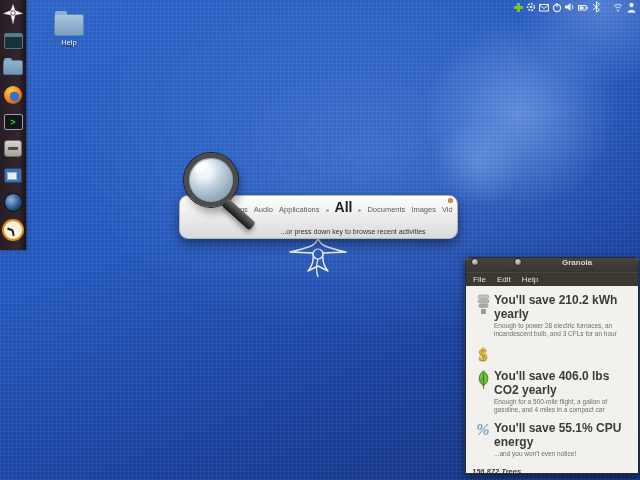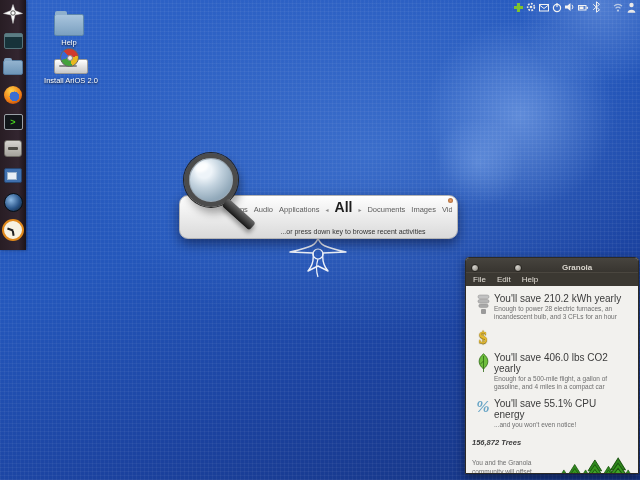--- a/index.html
+++ b/index.html
@@ -87,32 +87,32 @@
     background:rgba(255,255,255,.85);filter:blur(1px);transform:rotate(-25deg);}
   .handle{position:absolute;left:225px;top:197px;width:37px;height:10px;border-radius:3px;
     background:linear-gradient(#6a6a6a,#161616);transform:rotate(42deg);transform-origin:0 50%;
     box-shadow:2px 3px 4px rgba(0,0,0,.35);}
   
   .watermark{position:absolute;left:286px;top:237px;z-index:3;opacity:.92;}
   
   .win{position:absolute;left:465px;top:257px;width:172px;height:215px;z-index:12;
     border:1px solid #2c2a26;border-radius:4px 4px 0 0;box-shadow:0 3px 10px rgba(0,0,0,.5);
     background:#f2f1ee;overflow:hidden;}
-  .titlebar{height:14px;background:linear-gradient(#47443e,#383530);display:flex;align-items:flex-end;padding:0 5px;gap:32px;}
+  .titlebar{height:14px;background:linear-gradient(#47443e,#383530);display:flex;align-items:flex-start;padding:0 5px;gap:32px;}
   .wbtn{width:8px;height:8px;border-radius:50%;margin-right:3px;cursor:pointer;
     background:radial-gradient(circle at 35% 30%,#d8d5cf,#86827a);border:1px solid #26241f;box-sizing:border-box;}
   .wtitle{margin-left:5px;font-size:8px;font-weight:bold;color:#d9d5cd;}
   .menubar{height:13px;background:#3b3832;display:flex;align-items:center;gap:11px;padding:0 7px;
     border-top:1px solid #4a463f;}
   .menubar .mi{font-size:8px;color:#e3dfd7;cursor:pointer;}
   .wbody{position:relative;padding-top:4px;}
   .grow{display:flex;padding:3px 5px 3px 6px;}
   .grow .ic{width:22px;flex:none;display:flex;align-items:flex-start;justify-content:center;padding-top:1px;}
   .grow .tx{width:132px;}
-  .grow .t{font-size:10px;font-weight:normal;color:#3b3b3b;margin-bottom:1px;}
+  .grow .t{font-size:12px;font-weight:bold;color:#3b3b3b;margin-bottom:1px;}
   .grow .d{font-size:6.5px;color:#6e6e6e;line-height:1.3;}
   .dollar{font-family:"Liberation Serif",serif;font-size:17px;font-weight:bold;color:#e3b92f;
     text-shadow:0 0 1px #8a6d10, 0 1px 1px #8a6d10;line-height:1;}
   .pct{font-family:"Liberation Serif",serif;font-size:16px;font-weight:bold;font-style:italic;color:#68a5c6;line-height:1;}
   .trees-sec{display:flex;padding:6px 4px 0 6px;}
   .trees-sec .tx{width:84px;flex:none;}
   .trees-sec .t{font-size:7.5px;font-weight:bold;font-style:italic;color:#3b3b3b;margin-bottom:12px;}
   .trees-sec .d{font-size:6.5px;color:#6e6e6e;line-height:1.35;}
   .trees-art{margin-left:2px;margin-top:6px;}
 </style>
@@ -211,28 +211,20 @@
     <div class="ditem">
         <div class="dclock"></div>
       </div>
   </div>
 
   <div class="dicon" style="left:34px;top:10px;">
     <div class="art">
         <div class="bigfold"></div>
       </div>
     <div class="lbl">Help</div>
-  </div>
-  <div class="dicon" style="left:36px;top:48px;">
-    <div class="art">
-        <div class="drive">
-          <div class="cd"></div>
-        </div>
-      </div>
-    <div class="lbl">Install AriOS 2.0</div>
   </div>
 
   <svg class="watermark" width="64" height="42" viewBox="0 0 64 42">
     <path d="M32,1 C30,8 26,10 4,15 L27,16 C28,23 27,28 22,34 L32,29 L42,34 C37,28 36,23 37,16 L60,15 C38,10 34,8 32,1 Z" fill="none" stroke="#ffffff" stroke-width="1.4" stroke-linejoin="round"></path>
     <circle cx="32" cy="17" r="5" fill="none" stroke="#ffffff" stroke-width="1.2"></circle>
     <path d="M32,22 C30,28 30,34 32,40" fill="none" stroke="#ffffff" stroke-width="1.2"></path>
   </svg>
 
   <div class="synapse">
     <div class="cats">

